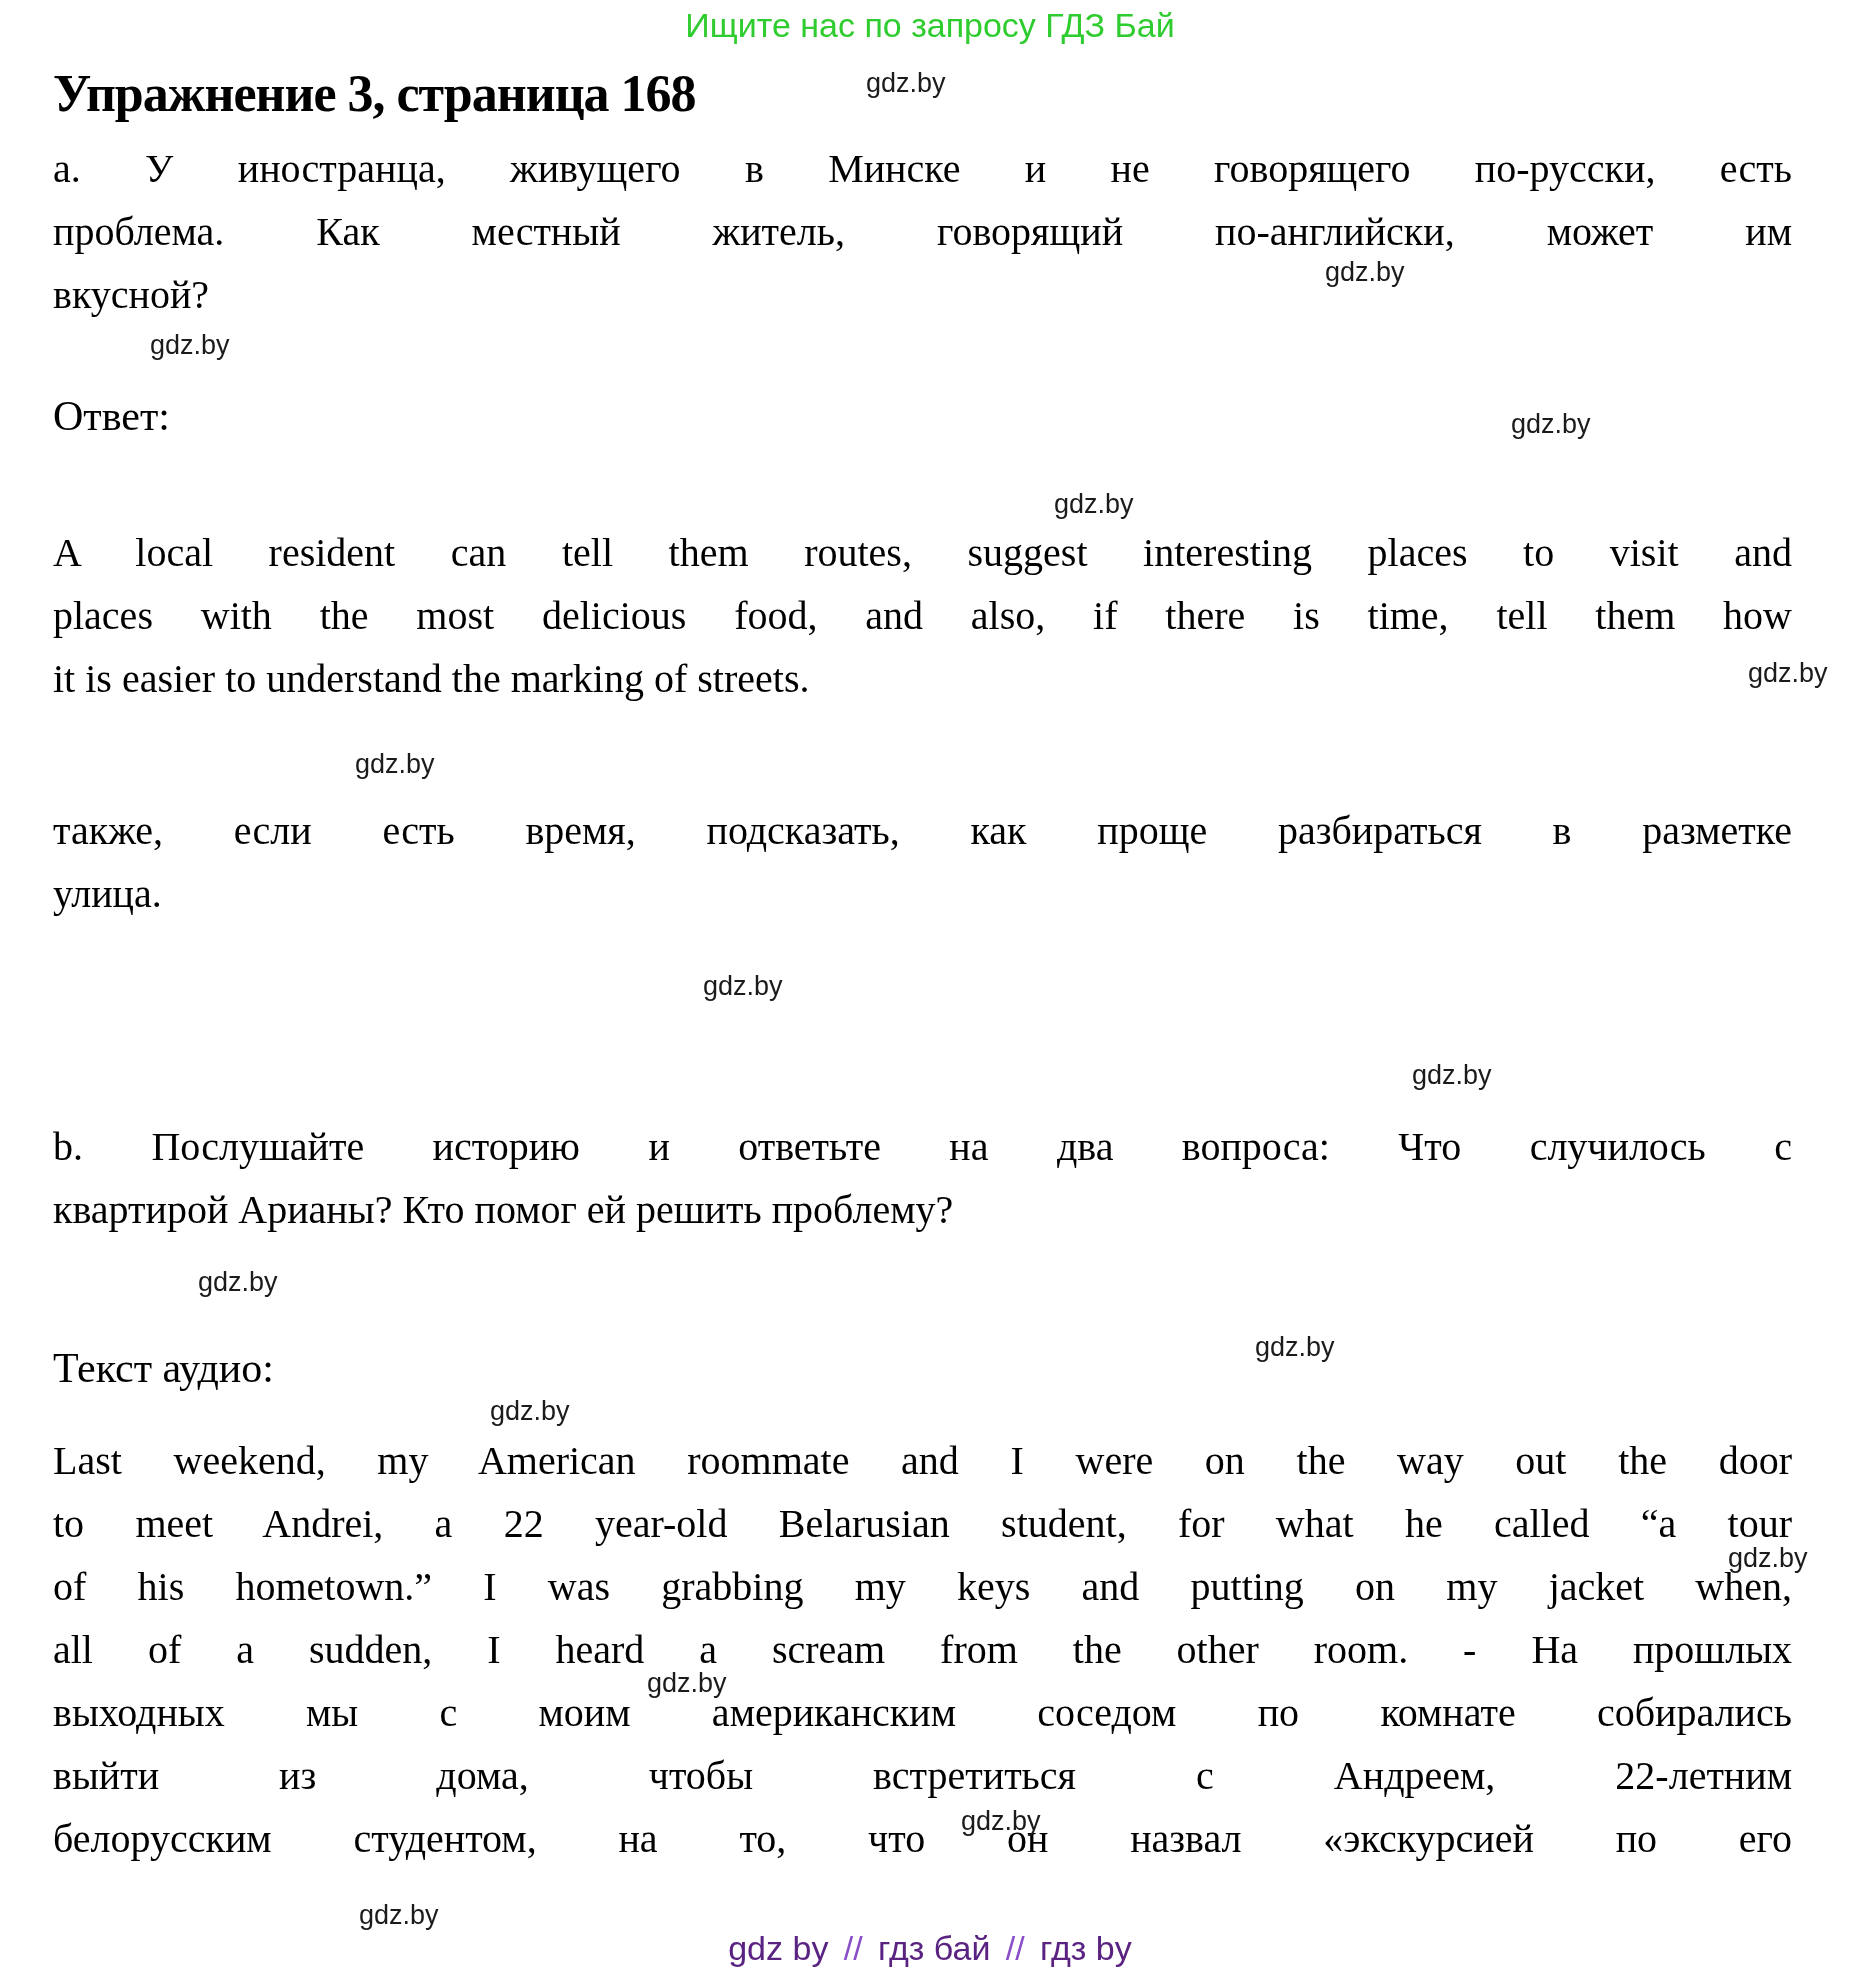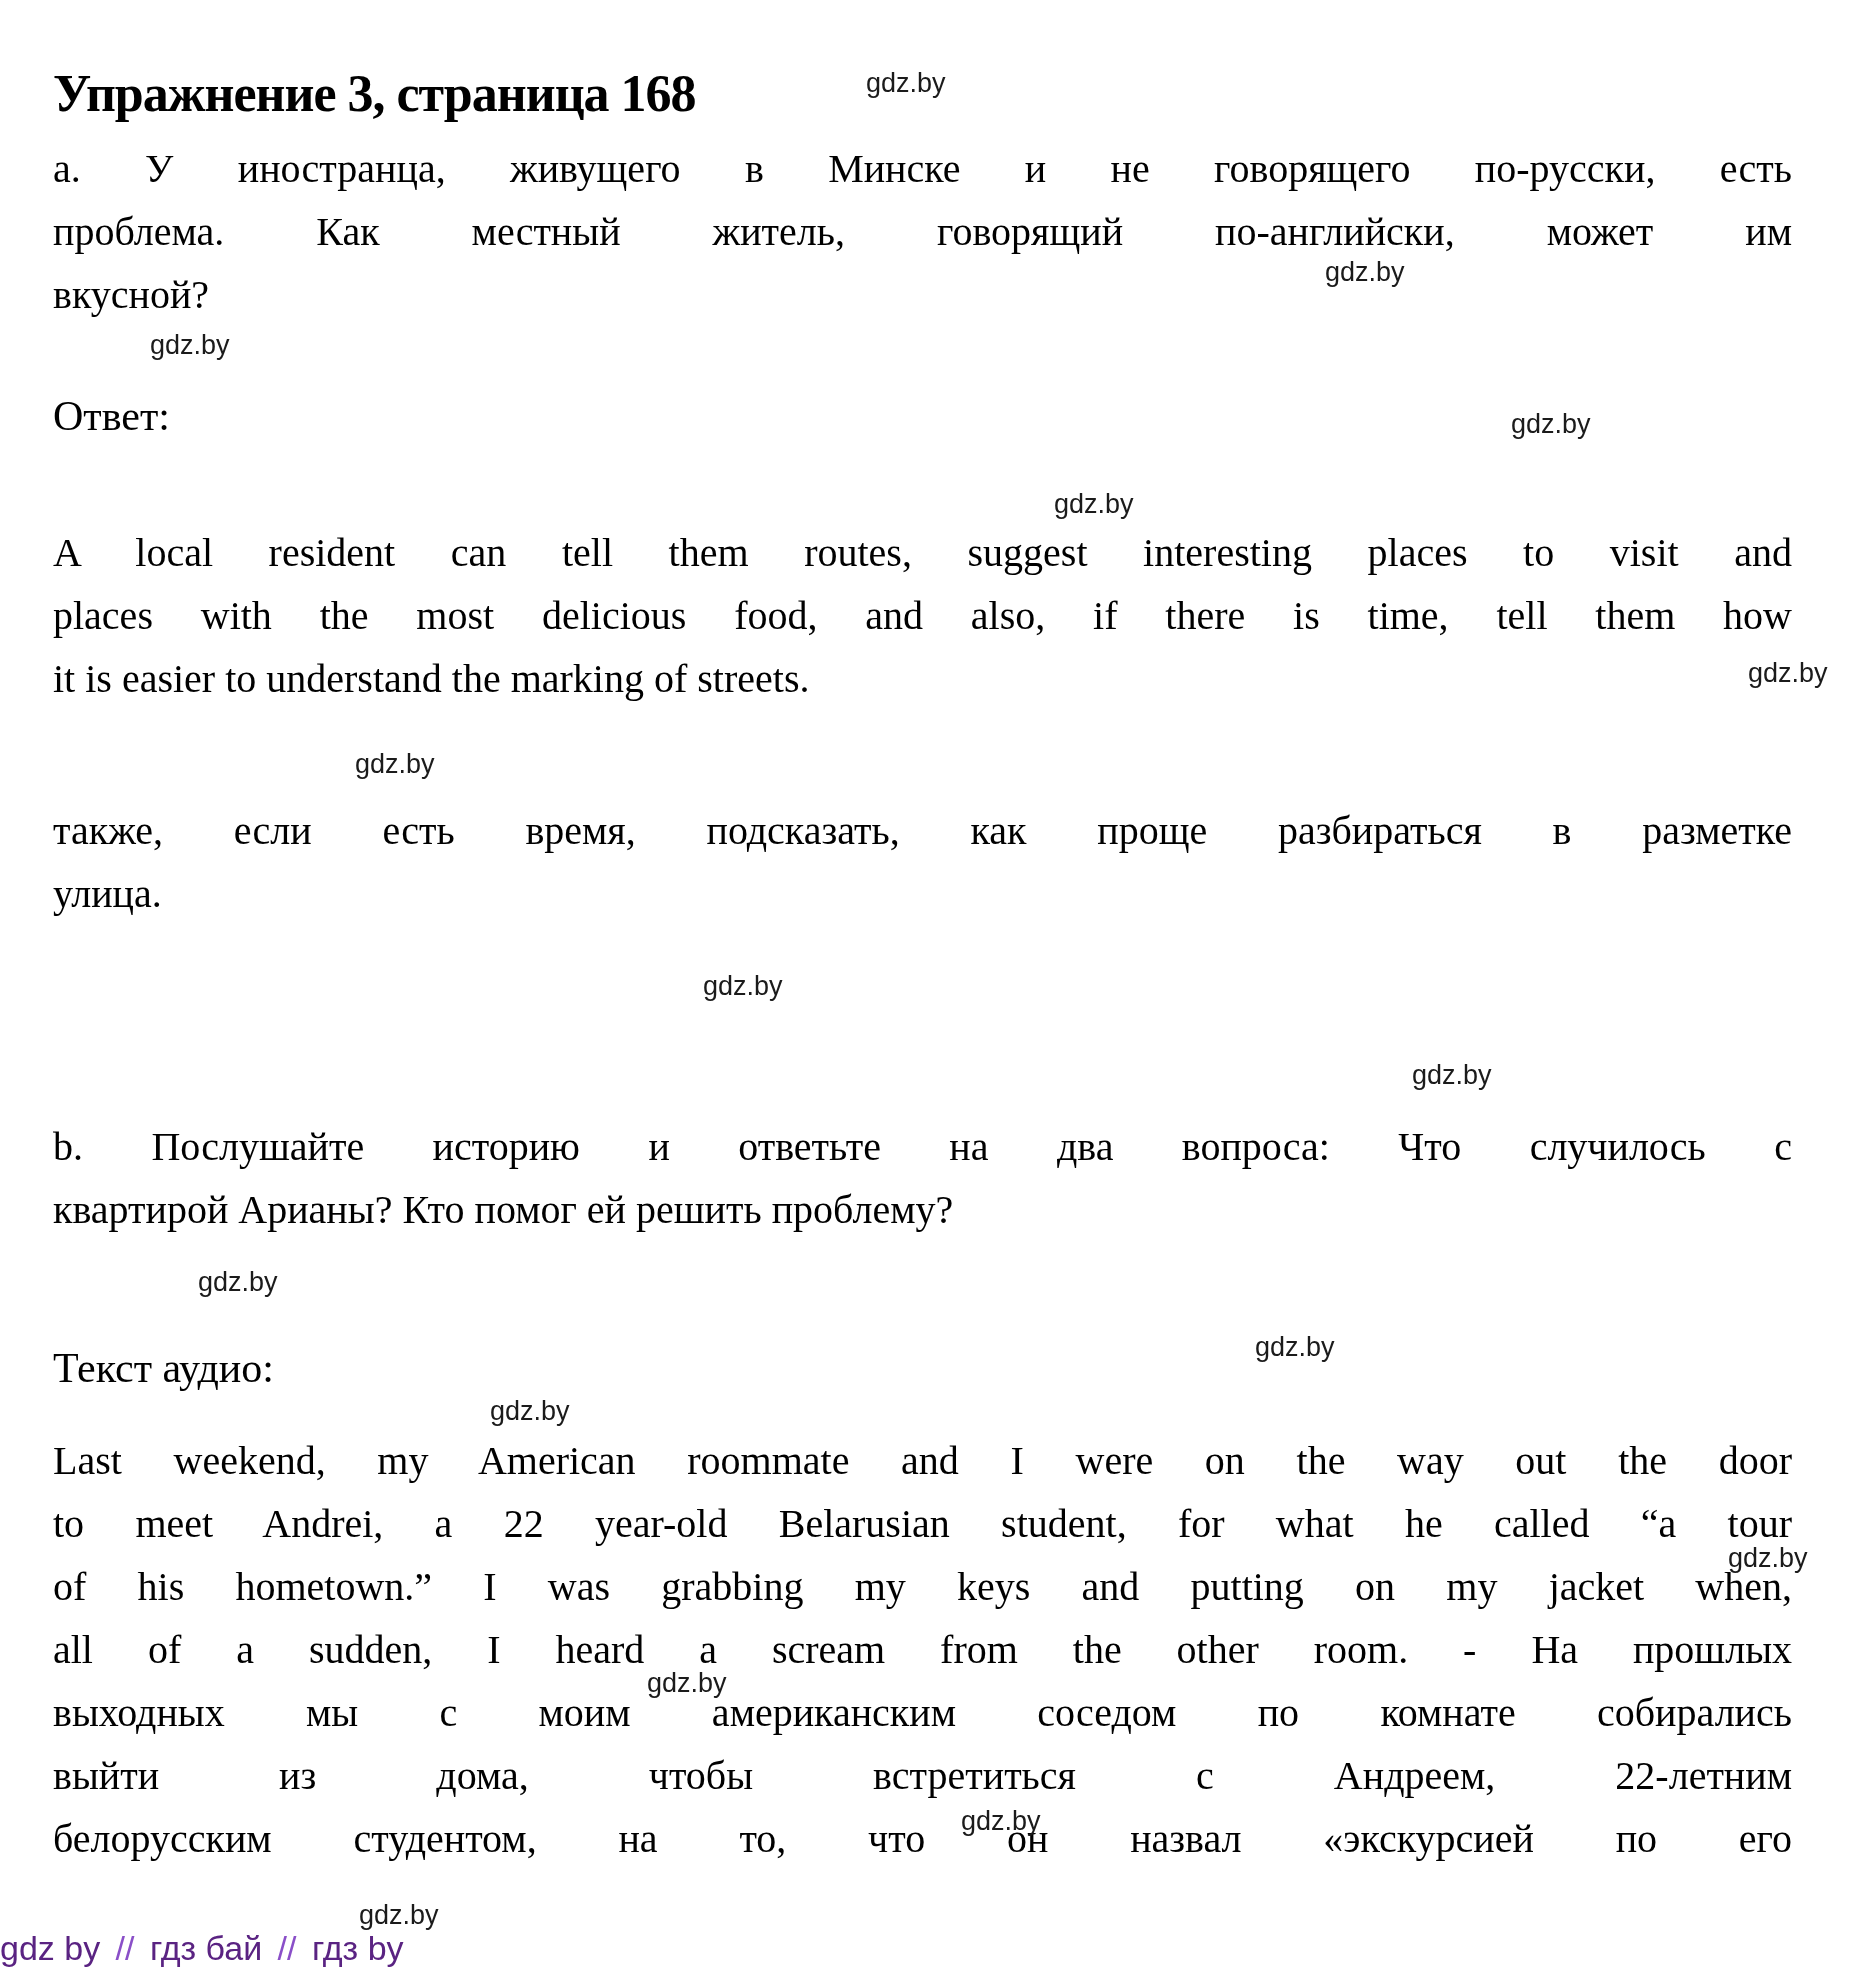--- a/index.html
+++ b/index.html
@@ -42,32 +42,33 @@
   .tline.just{text-align:justify;text-align-last:justify;}
   .it{}
   .wm{
     position:absolute;
     font-family:"Liberation Sans",sans-serif;
     font-size:27px;color:#1b1b1b;
     white-space:nowrap;
   }
   .footer{
     position:absolute;top:1929px;left:0;width:100%;
-    text-align:left;
+    text-align:center;
     font-family:"Liberation Sans",sans-serif;
     font-size:34px;
     color:var(--footer-purple,#5a2382);
   }
   .footer .slash{color:var(--footer-slash,#8a4fc8);margin:0 15.4px;}
 </style>
 </head>
 <body>
 
 <div class="page">
 
+  <div class="promo">Ищите нас по запросу ГДЗ Бай</div>
 
   <div class="title">Упражнение 3, страница 168</div>
 
   <div class="tblock" id="task-a">
       <div class="tline just"><span>a. У иностранца, живущего в Минске и не говорящего по-русски, есть</span></div>
       <div class="tline just"><span>проблема. Как местный житель, говорящий по-английски, может им</span></div>
       <div class="tline"><span>вкусной?</span></div>
     </div>
 
   <div class="label" id="answer-label">Ответ:</div>

